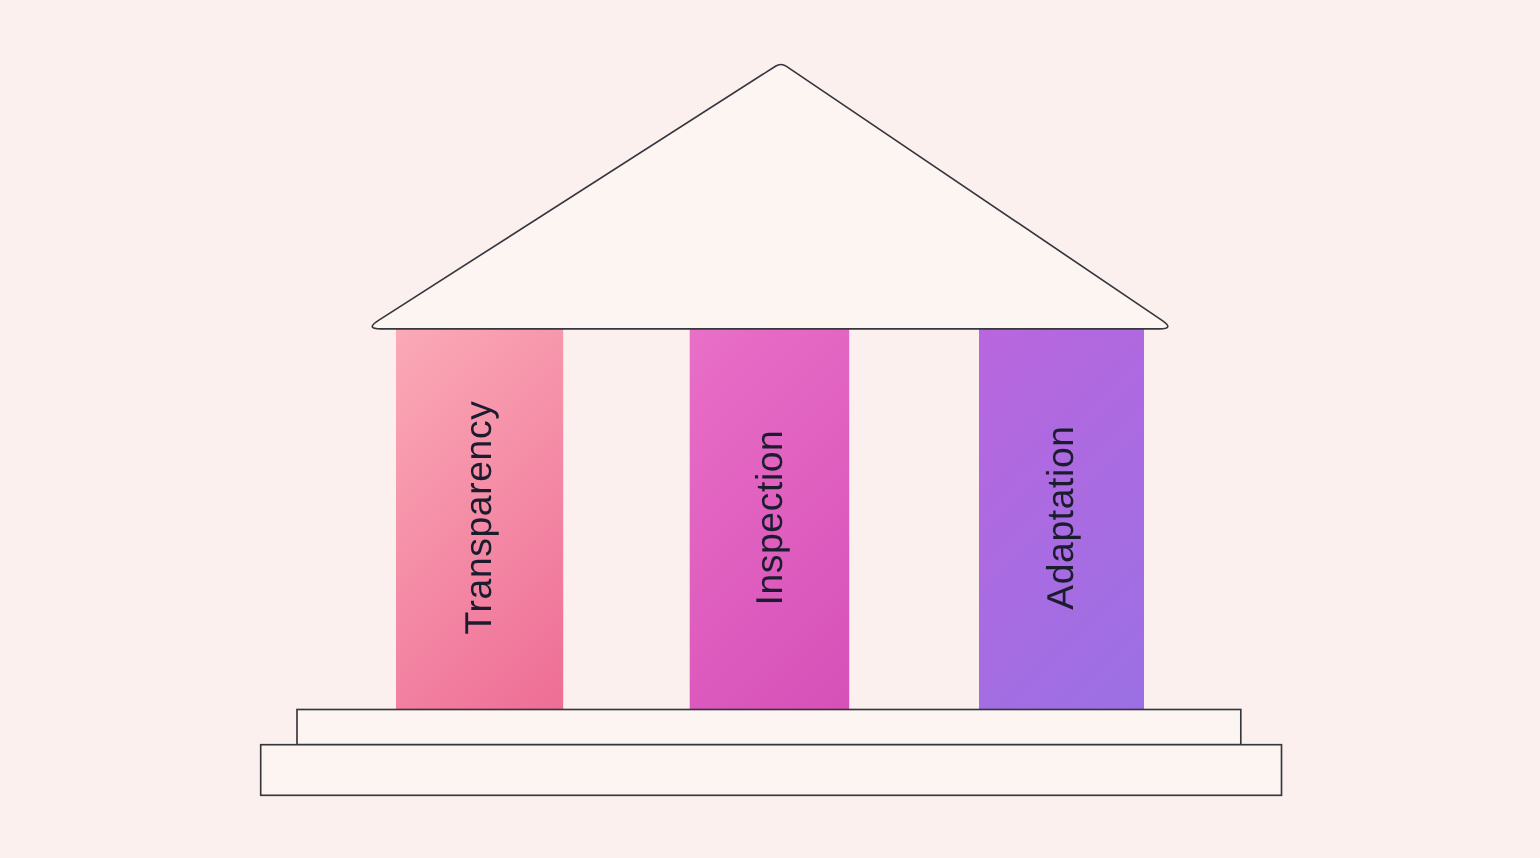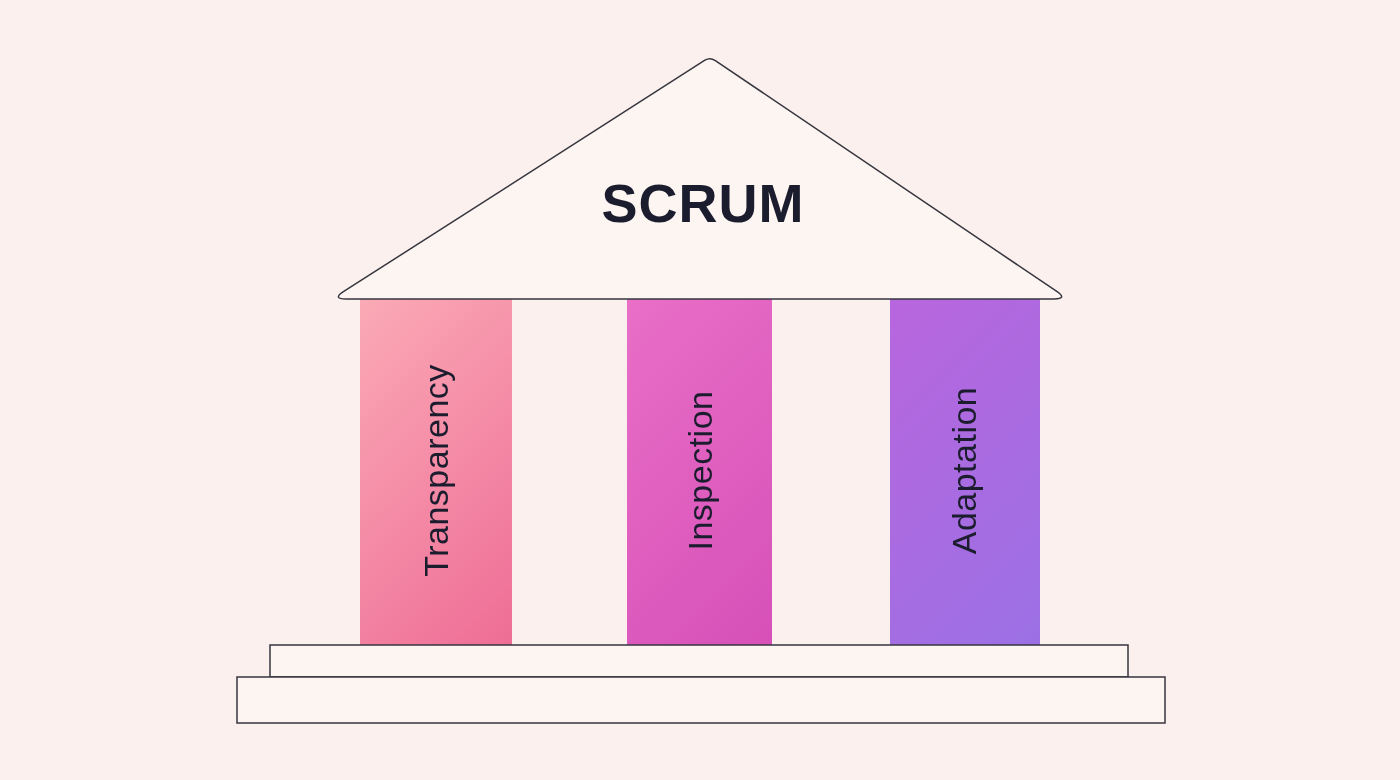--- a/index.html
+++ b/index.html
@@ -76,15 +76,14 @@
   <div class="pillar pillar-3" style="background: linear-gradient(135deg, rgb(185, 102, 222), rgb(155, 112, 228));">
     <span class="pillar-label">Adaptation</span>
   </div>
 
   <svg class="structure" viewBox="0 0 1400 780" xmlns="http://www.w3.org/2000/svg">
     <path class="roof" d="M 346 299 L 1054 299 Q 1068 299 1056.4 291.2 L 714.97 60.36 Q 710 57 704.95 60.23 L 343.79 291.46 Q 332 299 346 299 Z"></path>
     <rect class="step" x="270" y="645" width="858" height="32"></rect>
     <rect class="step" x="237" y="677" width="928" height="46"></rect>
   </svg>
 
-  <div class="title">SCRUM</div>
 
 </div>
 
 </body></html>

